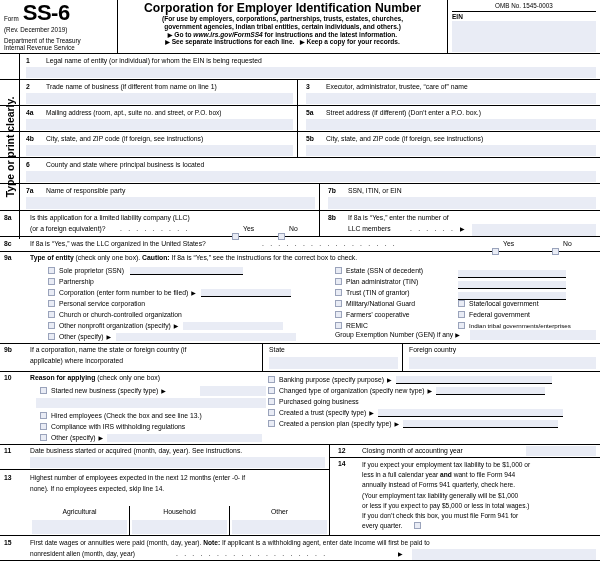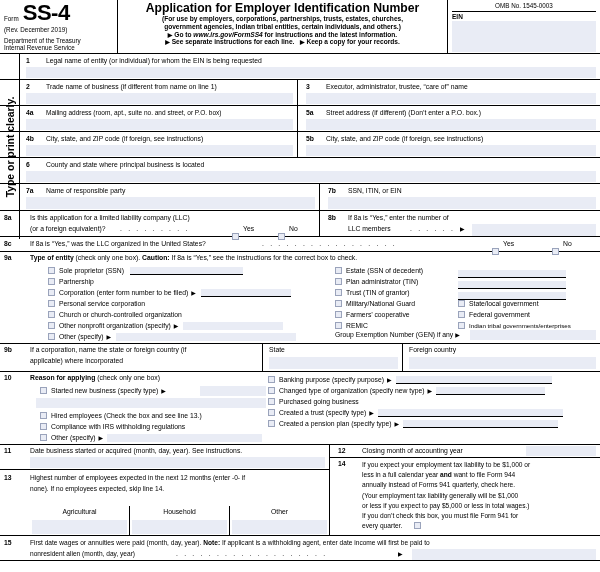--- a/index.html
+++ b/index.html
@@ -114,31 +114,31 @@
 </head>
 <body>
 
 <div class="form">
 
   <div class="header">
 
     <div class="hdr-left">
       <div class="hdr-formrow">
         <span class="hdr-formword">Form</span>
-        <span class="hdr-ss4">SS-4</span>
+        <span class="hdr-ss4">SS-6</span>
       </div>
       <div class="hdr-rev">(Rev. December 2019)</div>
       <div class="hdr-dept">
         <div>Department of the Treasury</div>
         <div>Internal Revenue Service</div>
       </div>
     </div>
 
     <div class="hdr-mid">
-      <div class="hdr-title">Application for Employer Identification Number</div>
+      <div class="hdr-title">Corporation for Employer Identification Number</div>
       <div class="hdr-sub">(For use by employers, corporations, partnerships, trusts, estates, churches,</div>
       <div class="hdr-sub">government agencies, Indian tribal entities, certain individuals, and others.)</div>
       <div class="hdr-line3">
         <span class="arw">▶</span>
         <span>Go to </span><span class="bi">www.irs.gov/FormSS4</span><span> for instructions and the latest information.</span>
       </div>
       <div class="hdr-line4">
         <span class="arw">▶</span>
         <span>See separate instructions for each line.</span>
         &nbsp;&nbsp;<span class="arw">▶</span>

